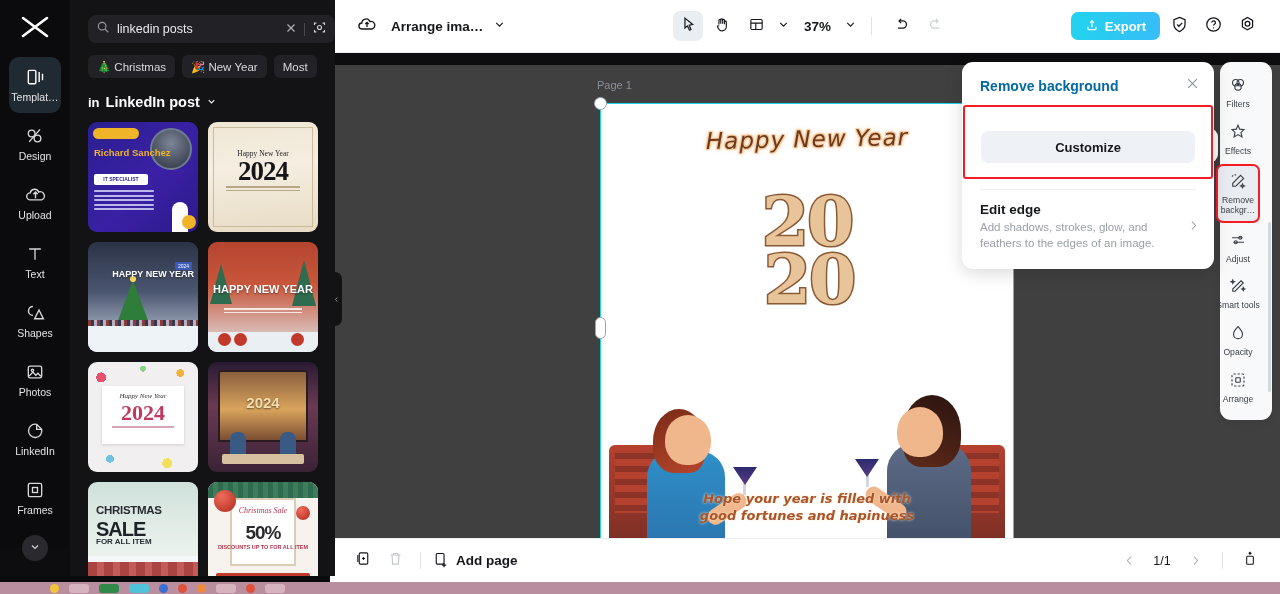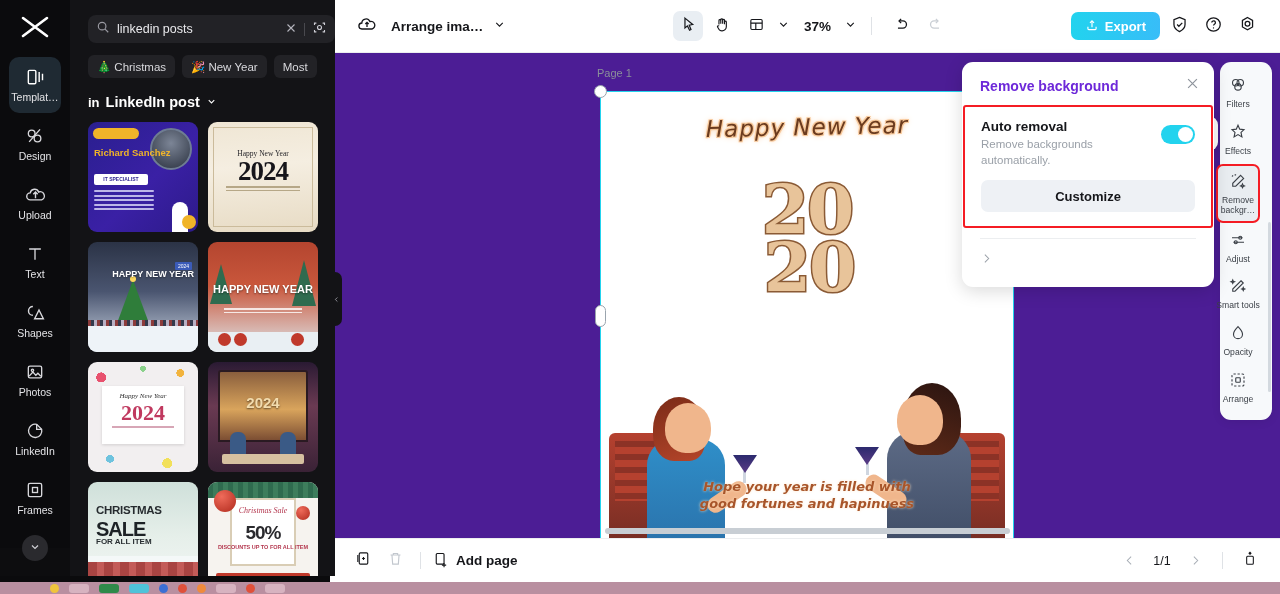--- a/index.html
+++ b/index.html
@@ -215,22 +215,22 @@
     height:28px; padding:0 14px; border-radius:7px; border:0; cursor:pointer;
     background:linear-gradient(90deg,#22d3ee,#38bdf8);
     color:#fff; font-size:13px; font-weight:bold;
     display:flex; align-items:center; gap:6px;
     font-family:"Liberation Sans", sans-serif;
   }
   .rt-ico { width:30px;height:30px;display:flex;align-items:center;justify-content:center;cursor:pointer;}
 
   
   .stage {
-    position:absolute; left:335px; top:53px; width:945px; height:485px;
-    background:#4c1d95; overflow:hidden;
+    position:absolute; left:335px; top:65px; width:945px; height:485px;
+    background:#404040; overflow:hidden;
   }
   .pagelab { position:absolute; left:262px; top:14px; font-size:11px; color:#8a9099; }
   .artboard {
     position:absolute; left:265px; top:38px; width:414px; height:467px;
     background:#fff; border:1.5px solid #22d3ee;
   }
   .art-title {
     position:absolute; left:0; right:0; top:22px; text-align:center;
     font-family:"DejaVu Sans", sans-serif; font-size:23px; color:#6b3b1e;
     text-shadow:0 0 3px #f7c89a, 1px 1px 0 #f7c89a, -1px -1px 0 #f7c89a,
@@ -308,21 +308,21 @@
              background:#c8ced4; border-radius:3px; }
 
   
   .rbpanel {
     position:absolute; right:66px; top:62px; width:252px;
     background:#fff; border-radius:11px; box-shadow:0 4px 18px #00000026;
     z-index:40; padding-bottom:6px;
   }
   .rb-head { display:flex; align-items:center; justify-content:space-between;
              padding:14px 14px 10px 18px; }
-  .rb-title { font-size:14px; font-weight:bold; color:#6d28d9; }
+  .rb-title { font-size:14px; font-weight:bold; color:#0369a1; }
   .rb-x { cursor:pointer; }
   .rb-hl { border:2.5px solid #f51c24; border-radius:3px; margin:0 1px; padding:12px 16px 14px 16px; }
   .rb-row { display:flex; align-items:flex-start; justify-content:space-between; }
   .rb-lab { font-size:13.5px; font-weight:bold; color:#15161a; }
   .rb-desc { font-size:11.5px; color:#9aa0a8; line-height:1.35; margin-top:3px; max-width:150px; }
   .toggle { width:34px; height:19px; border-radius:10px; background:#22d3ee;
             position:relative; flex:0 0 auto; margin-top:6px; cursor:pointer;}
   .toggle::after { content:""; position:absolute; right:2px; top:2px; width:15px; height:15px;
             border-radius:50%; background:#fff; }
   .customize { margin-top:12px; height:32px; background:#eef1f5; border-radius:7px;
@@ -812,31 +812,28 @@
   <div class="rbpanel">
     <div class="rb-head">
       <span class="rb-title">Remove background</span>
       <span class="rb-x">
         <svg width="15" height="15" viewBox="0 0 24 24" fill="none" stroke="#8e949c" stroke-width="1.9">
             <path d="M5 5l14 14M19 5L5 19"></path>
           </svg>
       </span>
     </div>
     <div class="rb-hl">
-      <div class="rb-row">
-        <div>
-          <div class="rb-lab">Auto removal</div>
-          <div class="rb-desc">Remove backgrounds automatically.</div>
-        </div>
-        <div class="toggle"></div>
-      </div>
       <div class="customize">Customize</div>
     </div>
     <div class="rb-sep"></div>
     <div class="rb-row2">
+      <div>
+        <div class="rb-lab">Edit edge</div>
+        <div class="rb-desc" style="max-width:190px">Add shadows, strokes, glow, and feathers to the edges of an image.</div>
+      </div>
       <span>
         <svg width="13" height="13" viewBox="0 0 24 24" fill="none" stroke="#9aa0a8" stroke-width="1.9">
             <path d="M9 5l7 7-7 7"></path>
           </svg>
       </span>
     </div>
   </div>
 
   <div class="rrail">
     <div class="rr-item">

